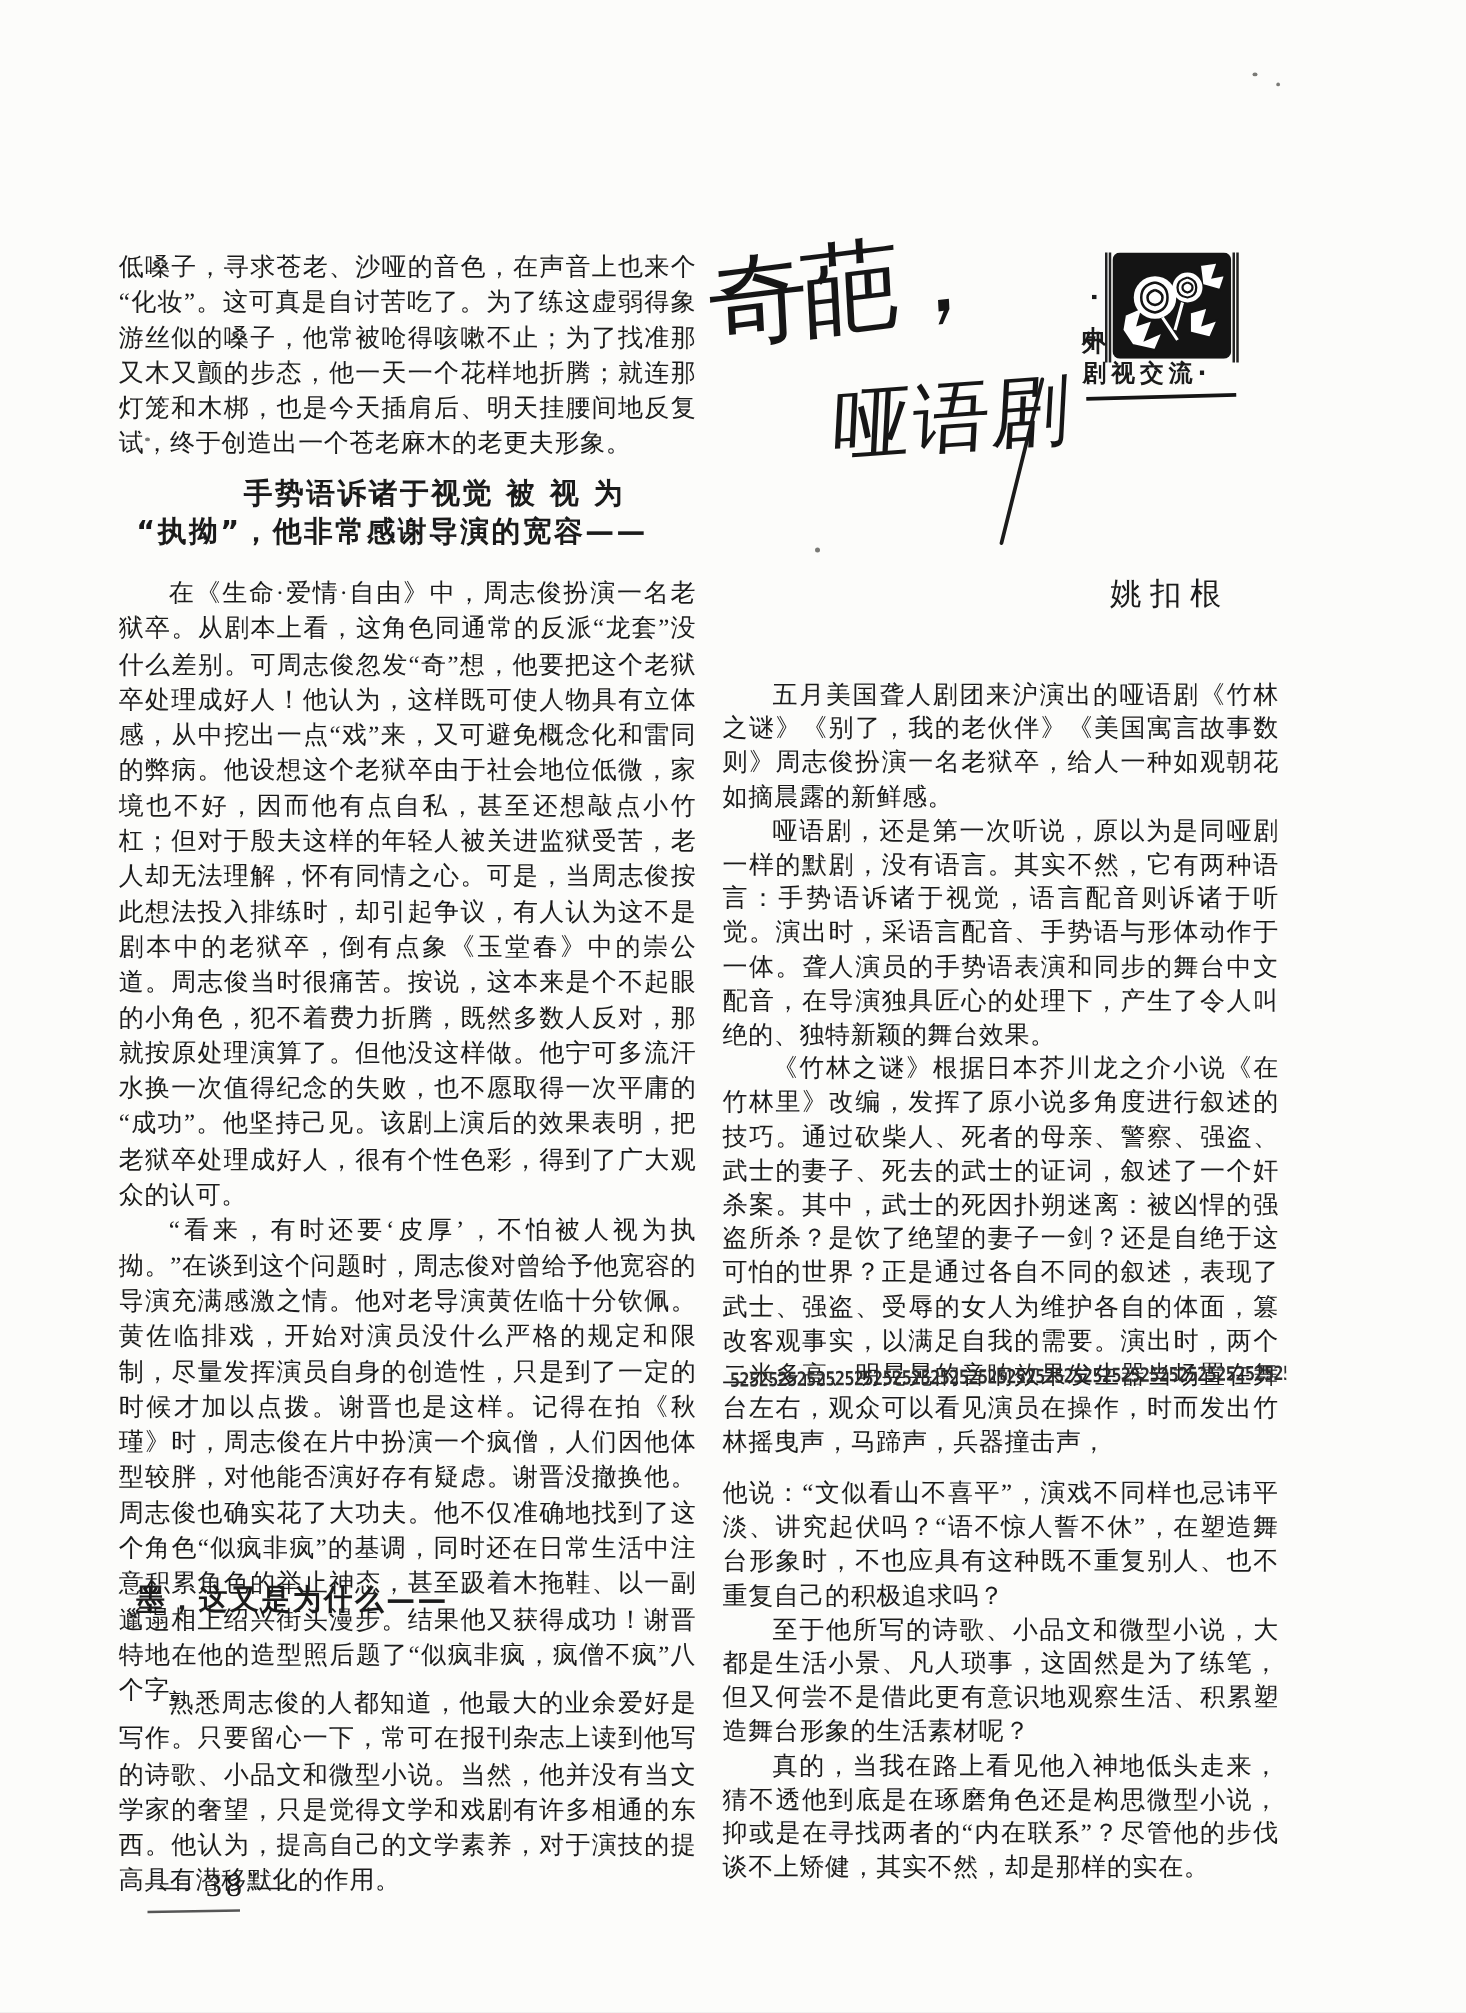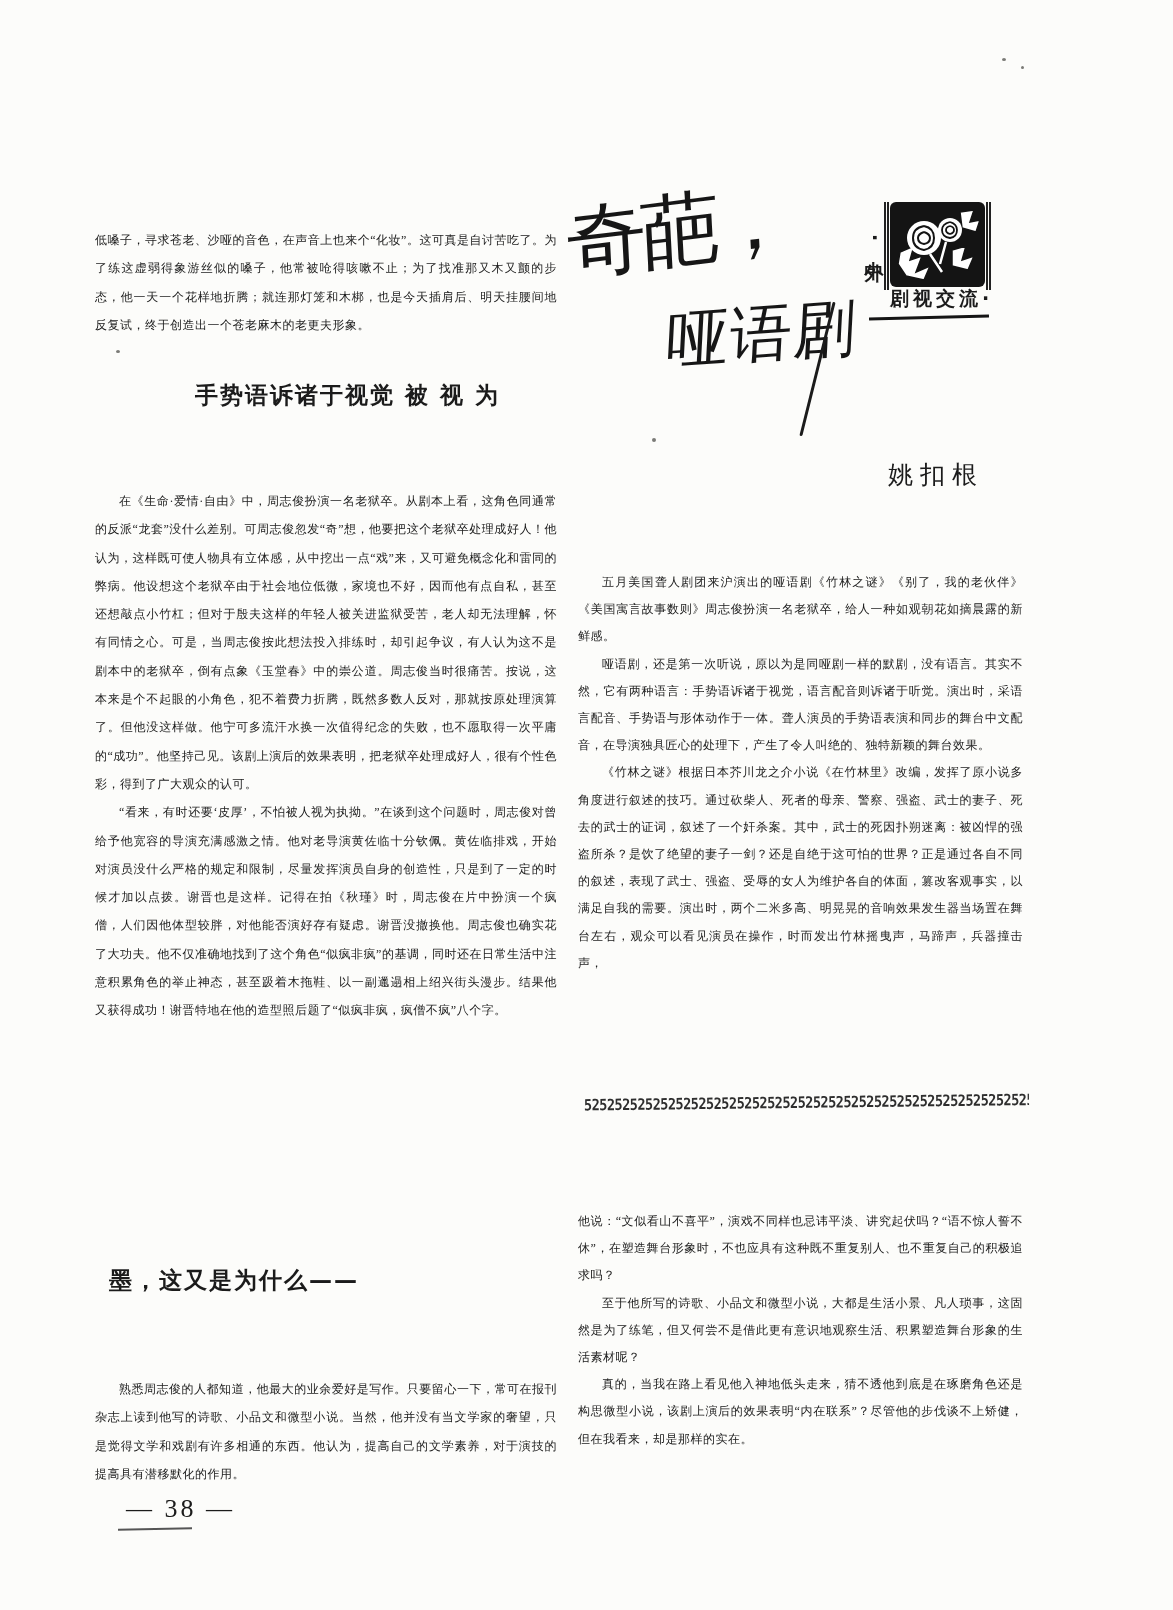--- a/index.html
+++ b/index.html
@@ -8,25 +8,24 @@
     width:1173px;height:1610px;
     margin:0 auto;
     background:#fcfcfa;
     color:#1b1b1b;
     font-family:"Liberation Serif","DejaVu Serif",serif;
     overflow:hidden;
   }
   
   .abs{position:absolute;}
   .body-text{
-    font-size:12px;
+    font-size:20px;
     line-height:28.3px;
     text-align:justify;
     letter-spacing:0.5px;
-    margin-top:26px;
   }
   .col-left{left:95px;width:462px;}
   .col-right{left:578px;width:445px;}
   .col-right.body-text{line-height:27.2px;}
   p.para{margin:0;}
   p.para.indent{text-indent:2em;}
   .heading{
     font-family:"DejaVu Sans","Liberation Sans",sans-serif;
     font-weight:bold;
     font-size:23px;
@@ -62,21 +61,21 @@
   }
   
   .badge-vertical{
     left:862px;top:234px;
     font-family:"DejaVu Sans",sans-serif;
     font-weight:bold;font-size:19px;
     writing-mode:vertical-rl;
     letter-spacing:4px;
   }
   .badge-horizontal{
-    left:890px;top:286px;
+    left:866px;top:286px;
     font-family:"DejaVu Sans",sans-serif;
     font-weight:bold;font-size:19px;
     letter-spacing:4px;white-space:nowrap;
   }
   .badge-underline{
     left:869px;top:316px;width:120px;height:3px;
     background:#151515;transform:rotate(-1.5deg);
   }
   .stamp-frame{left:884px;top:202px;width:107px;height:88px;}
   .stamp-bar{position:absolute;top:0;bottom:0;width:2px;background:#222;}
@@ -119,20 +118,21 @@
 <body>
 
 <div class="page">
 
   <div class="abs col-left body-text" style="top:200px;">
     <p class="para">低嗓子，寻求苍老、沙哑的音色，在声音上也来个“化妆”。这可真是自讨苦吃了。为了练这虚弱得象游丝似的嗓子，他常被呛得咳嗽不止；为了找准那又木又颤的步态，他一天一个花样地折腾；就连那灯笼和木梆，也是今天插肩后、明天挂腰间地反复试，终于创造出一个苍老麻木的老更夫形象。</p>
   </div>
 
   <div class="abs col-left heading" style="top:380px;">
     <span class="h-line" style="padding-left:100px;">手势语诉诸于视觉 被 视 为</span>
+    <span class="h-line" style="padding-left:14px;">“执拗”，他非常感谢导演的宽容——</span>
   </div>
 
   <div class="abs col-left body-text" style="top:461px;">
     <p class="para indent">在《生命·爱情·自由》中，周志俊扮演一名老狱卒。从剧本上看，这角色同通常的反派“龙套”没什么差别。可周志俊忽发“奇”想，他要把这个老狱卒处理成好人！他认为，这样既可使人物具有立体感，从中挖出一点“戏”来，又可避免概念化和雷同的弊病。他设想这个老狱卒由于社会地位低微，家境也不好，因而他有点自私，甚至还想敲点小竹杠；但对于殷夫这样的年轻人被关进监狱受苦，老人却无法理解，怀有同情之心。可是，当周志俊按此想法投入排练时，却引起争议，有人认为这不是剧本中的老狱卒，倒有点象《玉堂春》中的崇公道。周志俊当时很痛苦。按说，这本来是个不起眼的小角色，犯不着费力折腾，既然多数人反对，那就按原处理演算了。但他没这样做。他宁可多流汗水换一次值得纪念的失败，也不愿取得一次平庸的“成功”。他坚持己见。该剧上演后的效果表明，把老狱卒处理成好人，很有个性色彩，得到了广大观众的认可。</p>
     <p class="para indent">“看来，有时还要‘皮厚’，不怕被人视为执拗。”在谈到这个问题时，周志俊对曾给予他宽容的导演充满感激之情。他对老导演黄佐临十分钦佩。黄佐临排戏，开始对演员没什么严格的规定和限制，尽量发挥演员自身的创造性，只是到了一定的时候才加以点拨。谢晋也是这样。记得在拍《秋瑾》时，周志俊在片中扮演一个疯僧，人们因他体型较胖，对他能否演好存有疑虑。谢晋没撤换他。周志俊也确实花了大功夫。他不仅准确地找到了这个角色“似疯非疯”的基调，同时还在日常生活中注意积累角色的举止神态，甚至趿着木拖鞋、以一副邋遢相上绍兴街头漫步。结果他又获得成功！谢晋特地在他的造型照后题了“似疯非疯，疯僧不疯”八个字。</p>
   </div>
 
   <div class="abs col-left heading" style="top:1265px;">
     <span class="h-line" style="padding-left:14px;">墨，这又是为什么——</span>
   </div>
@@ -181,21 +181,21 @@
     <p class="para indent">五月美国聋人剧团来沪演出的哑语剧《竹林之谜》《别了，我的老伙伴》《美国寓言故事数则》周志俊扮演一名老狱卒，给人一种如观朝花如摘晨露的新鲜感。</p>
     <p class="para indent">哑语剧，还是第一次听说，原以为是同哑剧一样的默剧，没有语言。其实不然，它有两种语言：手势语诉诸于视觉，语言配音则诉诸于听觉。演出时，采语言配音、手势语与形体动作于一体。聋人演员的手势语表演和同步的舞台中文配音，在导演独具匠心的处理下，产生了令人叫绝的、独特新颖的舞台效果。</p>
     <p class="para indent">《竹林之谜》根据日本芥川龙之介小说《在竹林里》改编，发挥了原小说多角度进行叙述的技巧。通过砍柴人、死者的母亲、警察、强盗、武士的妻子、死去的武士的证词，叙述了一个奸杀案。其中，武士的死因扑朔迷离：被凶悍的强盗所杀？是饮了绝望的妻子一剑？还是自绝于这可怕的世界？正是通过各自不同的叙述，表现了武士、强盗、受辱的女人为维护各自的体面，篡改客观事实，以满足自我的需要。演出时，两个二米多高、明晃晃的音响效果发生器当场置在舞台左右，观众可以看见演员在操作，时而发出竹林摇曳声，马蹄声，兵器撞击声，</p>
   </div>
 
   <div class="abs ornament">525252525252525252525252525252525252525252525252525252525252525252</div>
 
   <div class="abs col-right body-text" style="top:1182px;">
     <p class="para">他说：“文似看山不喜平”，演戏不同样也忌讳平淡、讲究起伏吗？“语不惊人誓不休”，在塑造舞台形象时，不也应具有这种既不重复别人、也不重复自己的积极追求吗？</p>
     <p class="para indent">至于他所写的诗歌、小品文和微型小说，大都是生活小景、凡人琐事，这固然是为了练笔，但又何尝不是借此更有意识地观察生活、积累塑造舞台形象的生活素材呢？</p>
-    <p class="para indent">真的，当我在路上看见他入神地低头走来，猜不透他到底是在琢磨角色还是构思微型小说，该剧上演后的效果表明“内在联系”？尽管他的步伐谈不上矫健，但在我看来，却是那样的实在。</p>
+    <p class="para indent">真的，当我在路上看见他入神地低头走来，猜不透他到底是在琢磨角色还是构思微型小说，抑或是在寻找两者的“内在联系”？尽管他的步伐谈不上矫健，其实不然，却是那样的实在。</p>
   </div>
 
   <div class="abs speck" style="left:1002px;top:58px;width:4px;height:3px;"></div>
   <div class="abs speck" style="left:1021px;top:66px;width:3px;height:3px;"></div>
   <div class="abs speck" style="left:116px;top:350px;width:4px;height:3px;"></div>
   <div class="abs speck" style="left:652px;top:438px;width:4px;height:4px;"></div>
 
 </div>
 
 </body></html>

